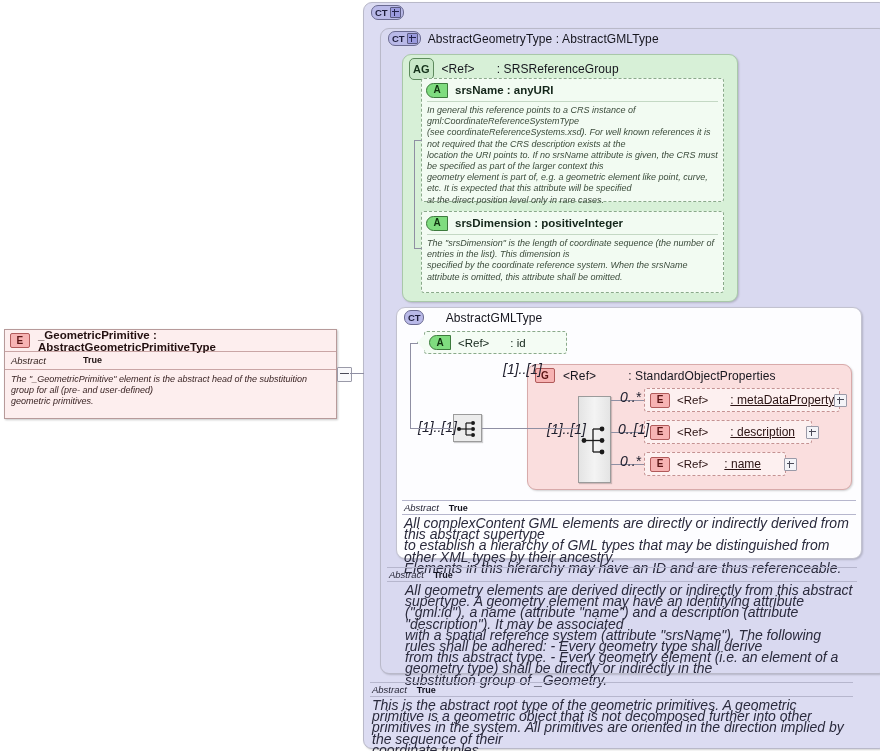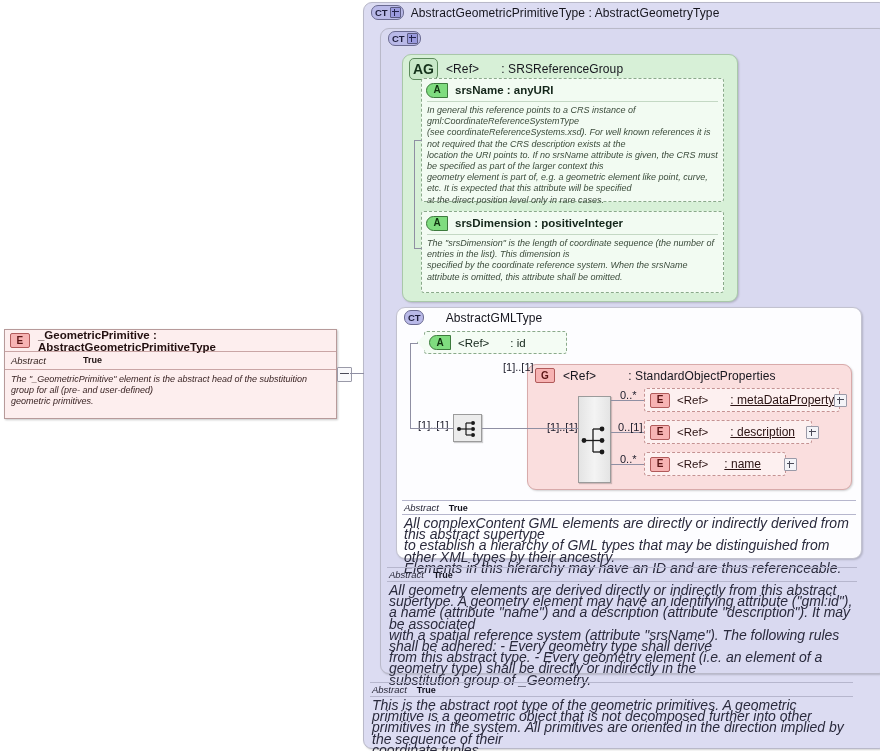--- a/index.html
+++ b/index.html
@@ -47,21 +47,21 @@
   }
   .ct-plus:before,.ct-plus:after{
     content:"";position:absolute;background:#22224a;
   }
   .ct-plus:before{left:1px;right:1px;top:3px;height:1px;}
   .ct-plus:after{top:1px;bottom:1px;left:3px;width:1px;}
 
   .badge-ag{
     height:22px;padding:0 3px;border-radius:5px;
     background:#c8e8c8;color:#14321a;border-color:#5d8a5d;
-    font-size:14px;
+    font-size:11px;
   }
   .badge-a{
     width:22px;height:15px;
     background:#7fdc7f;color:#10320f;border:1px solid #3c7a3c;
     border-top-left-radius:8px;border-bottom-left-radius:8px;
     font-size:10px;
   }
   .badge-a-wrap{position:relative;display:inline-flex;}
   .badge-e{
     width:20px;height:15px;background:#f7b3b3;color:#5a1414;
@@ -136,42 +136,42 @@
   .lnh{height:1px;}
   .lnv{width:1px;}
 
   
   .seqbox{
     position:absolute;box-sizing:border-box;
     background:#ececec;border:1px solid #9b9b9b;
     box-shadow:1px 1px 1px rgba(0,0,0,.18);
   }
   .seqbox.tall{background:linear-gradient(90deg,#e4e4e4,#f4f4f4,#e4e4e4);}
-  .occ{position:absolute;font-size:11px;color:#20202e;white-space:nowrap;}
+  .occ{position:absolute;font-style:italic;font-size:14px;color:#20202e;white-space:nowrap;}
 </style>
 </head>
 <body>
 
 <div class="panel lilac" style="left:363px;top:2px;width:525px;height:747px;"></div>
 
 <div class="titlerow" style="left:371px;top:5px;">
   <span class="badge badge-ct">
     <span>CT</span>
       <span class="ct-plus"></span>
   </span>
-  <span class="titletext" style="margin-left:7px;">AbstractGeometricPrimitiveType : AbstractGeometryType</span>
 </div>
 
 <div class="panel lilac2" style="left:380px;top:28px;width:508px;height:646px;"></div>
 
 <div class="titlerow" style="left:388px;top:31px;">
   <span class="badge badge-ct">
     <span>CT</span>
       <span class="ct-plus"></span>
   </span>
+  <span class="titletext" style="margin-left:7px;">AbstractGeometryType : AbstractGMLType</span>
 </div>
 
 <div class="panel green" style="left:402px;top:54px;width:336px;height:248px;"></div>
 
 <div class="titlerow" style="left:409px;top:58px;">
   <span class="badge badge-ag">AG</span>
   <span class="titletext" style="margin-left:8px;">&lt;Ref&gt;</span>
   <span class="titletext" style="margin-left:22px;">: SRSReferenceGroup</span>
 </div>
 
@@ -314,21 +314,21 @@
   <div class="adoc" style="white-space:pre-line;">All complexContent GML elements are directly or indirectly derived from this abstract supertype
 to establish a hierarchy of GML types that may be distinguished from other XML types by their ancestry.
 Elements in this hierarchy may have an ID and are thus referenceable.</div>
 </div>
 
 <div class="annot" style="left:387px;top:567px;width:470px;">
   <div class="arow">
     <span class="ak">Abstract</span>
     <span class="av">True</span>
   </div>
-  <div class="adoc" style="white-space:pre-line;">All geometry elements are derived directly or indirectly from this abstract supertype. A geometry element may have an identifying attribute ("gml:id"), a name (attribute "name") and a description (attribute "description"). It may be associated
+  <div class="adoc" style="white-space:pre-line;margin-left:16px;">All geometry elements are derived directly or indirectly from this abstract supertype. A geometry element may have an identifying attribute ("gml:id"), a name (attribute "name") and a description (attribute "description"). It may be associated
 with a spatial reference system (attribute "srsName"). The following rules shall be adhered: - Every geometry type shall derive
 from this abstract type. - Every geometry element (i.e. an element of a geometry type) shall be directly or indirectly in the
 substitution group of _Geometry.</div>
 </div>
 
 <div class="annot" style="left:370px;top:682px;width:483px;">
   <div class="arow">
     <span class="ak">Abstract</span>
     <span class="av">True</span>
   </div>

